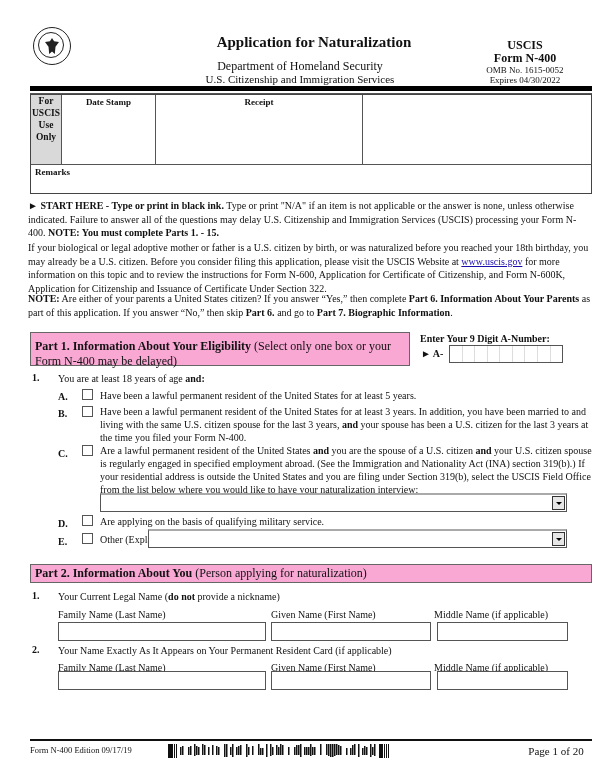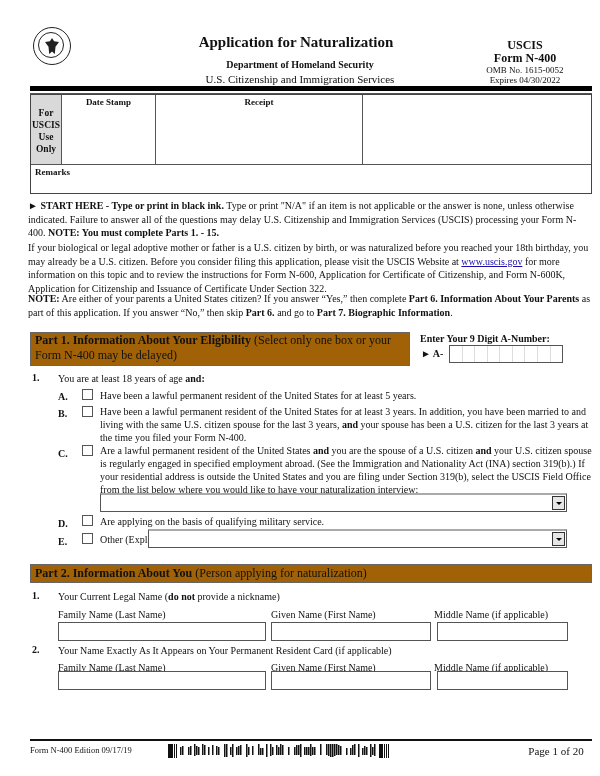--- a/index.html
+++ b/index.html
@@ -3,39 +3,39 @@
 <meta charset="utf-8">
 <style>
   html, body { margin:0; padding:0; background:#fff; }
   body { width:600px; height:776px; position:relative; overflow:hidden; font-family:"Liberation Serif", serif; color:#111; }
   .abs { position:absolute; }
   .b { font-weight:bold; }
   
   .seal { left:33px; top:27px; width:38px; height:38px; border-radius:50%; border:1.5px solid #222; box-sizing:border-box; }
   .seal::before { content:""; position:absolute; left:4px; top:4px; width:26px; height:26px; border-radius:50%; border:1px solid #222; box-sizing:border-box; }
   .seal-eagle { position:absolute; left:11px; top:10px; width:14px; height:16px; background:#222; clip-path:polygon(50% 0,65% 20%,100% 25%,75% 55%,70% 100%,50% 85%,30% 100%,25% 55%,0 25%,35% 20%); }
-  .h-title { top:34px; left:146px; width:300px; text-align:center; font-size:15px; font-weight:bold; }
-  .h-dept { top:59px; left:150px; width:300px; text-align:center; font-size:10px; font-weight:bold; }
+  .h-title { top:34px; left:164px; width:300px; text-align:center; font-size:15px; font-weight:bold; }
+  .h-dept { top:59px; left:150px; width:300px; text-align:center; font-size:12px; font-weight:normal; }
   .h-agency { top:73px; left:150px; width:300px; text-align:center; font-size:11px; }
   .h-right { left:470px; width:110px; text-align:center; }
   .h-uscis { top:38px; font-size:12px; font-weight:bold; }
   .h-form { top:51px; font-size:12px; font-weight:bold; }
   .h-omb { top:65px; font-size:9px; }
   .h-exp { top:75px; font-size:9px; }
   .rule-thick { left:30px; width:562px; top:86px; height:5px; background:#000; }
   .rule-thin { left:30px; width:562px; top:93px; height:1px; background:#555; }
   
   .ubox { left:30px; top:94px; width:562px; height:100px; border:1.5px solid #444; box-sizing:border-box; }
-  .ubox .side { position:absolute; left:0; top:0; width:31px; height:69px; background:#d9d9d9; border-right:1px solid #555; font-size:9.5px; font-weight:bold; text-align:center; line-height:12px; padding-top:12px; box-sizing:border-box; }
+  .ubox .side { position:absolute; left:0; top:0; width:31px; height:69px; background:#d9d9d9; border-right:1px solid #555; font-size:9.5px; font-weight:bold; text-align:center; line-height:12px; box-sizing:border-box; }
   .ubox .col { position:absolute; top:0; height:69px; border-right:1px solid #555; font-size:9px; font-weight:bold; text-align:center; padding-top:2px; box-sizing:border-box; }
   .ubox .remarks { position:absolute; left:0; top:69px; width:100%; height:29px; border-top:1px solid #555; font-size:9px; font-weight:bold; padding:2px 4px; box-sizing:border-box; }
   .para { left:28px; width:565px; font-size:10px; line-height:13.5px; }
   .para a { color:#1a0dab; text-decoration:underline; }
   
-  .parthdr { left:30px; background:#a16207; border:1.5px solid #666; box-sizing:border-box; font-size:12px; line-height:15px; padding:0 4px; }
+  .parthdr { left:30px; background:#f9a8d4; border:1.5px solid #666; box-sizing:border-box; font-size:12px; line-height:15px; padding:6px 4px; }
   .anum-label { left:420px; top:333px; font-size:10px; font-weight:bold; }
   .anum-arrow { left:421px; top:348px; font-size:10px; font-weight:bold; }
   .anum-box { left:449px; top:345px; width:114px; height:18px; border:1px solid #555; box-sizing:border-box; display:flex; }
   .anum-box span { flex:1; border-right:1px solid #ddd; }
   .anum-box span:last-child { border-right:none; }
   .qnum { font-size:10px; font-weight:bold; }
   .qtext { font-size:10px; line-height:13px; }
   .opt-letter { font-size:10px; font-weight:bold; }
   .cb { width:11px; height:11px; border:1px solid #555; box-sizing:border-box; background:#fff; }
   .dropdown { border:1px solid #555; border-top:2px solid #aaa; box-sizing:border-box; height:19px; background:#fff; }

